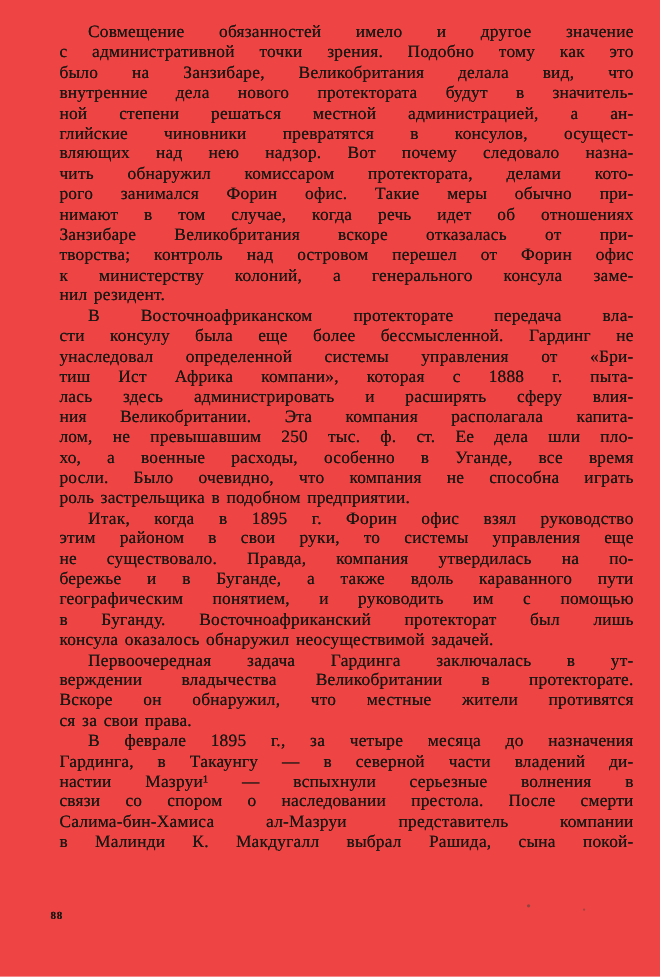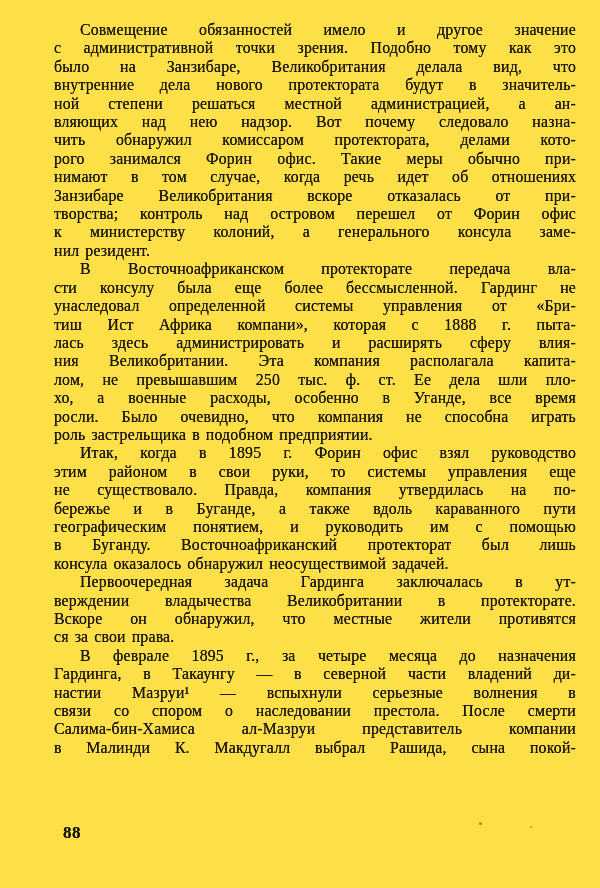--- a/index.html
+++ b/index.html
@@ -4,21 +4,21 @@
 <style>
   html, body {
     margin: 0;
     padding: 0;
     background: #fbfaf7;
   }
   .page {
     position: relative;
     width: 600px;
     height: 888px;
-    background: #fde047;
+    background: #ef4444;
     color: #1b1814;
     font-family: "Liberation Serif", "DejaVu Serif", serif;
     font-size: 15.8px;
     line-height: 18.42px;
     overflow: hidden;
     text-shadow: 0 0 0.35px currentColor; 
   }
   .text-block {
     position: absolute;
     left: 54px;
@@ -31,24 +31,24 @@
     text-align-last: justify;
     letter-spacing: 0.2px;
     word-spacing: 1.8px;
     height: 18.42px;
     white-space: normal;
   }
   .ln.ind { text-indent: 26px; }
   .ln.end { text-align-last: left; }
   .pagenum {
     position: absolute;
-    left: 63px;
+    left: 46px;
     top: 824px;
     font-weight: bold;
-    font-size: 17px;
+    font-size: 10px;
     letter-spacing: 0.5px;
   }
   
   .speck {
     position: absolute;
     background: #4a443c;
     border-radius: 50%;
   }
   .speck.s1 { left: 479px; top: 822px; width: 3px; height: 3px; opacity: .55; }
   .speck.s2 { left: 530px; top: 826px; width: 2px; height: 2px; opacity: .45; }
@@ -58,20 +58,21 @@
 
 <div class="page">
   <div class="text-block">
 
     <div class="para">
       <div class="ln ind">Совмещение обязанностей имело и другое значение</div>
       <div class="ln">с административной точки зрения. Подобно тому как это</div>
       <div class="ln">было на Занзибаре, Великобритания делала вид, что</div>
       <div class="ln">внутренние дела нового протектората будут в значитель-</div>
       <div class="ln">ной степени решаться местной администрацией, а ан-</div>
+      <div class="ln">глийские чиновники превратятся в консулов, осущест-</div>
       <div class="ln">вляющих над нею надзор. Вот почему следовало назна-</div>
       <div class="ln">чить обнаружил комиссаром протектората, делами кото-</div>
       <div class="ln">рого занимался Форин офис. Такие меры обычно при-</div>
       <div class="ln">нимают в том случае, когда речь идет об отношениях</div>
       <div class="ln">Занзибаре Великобритания вскоре отказалась от при-</div>
       <div class="ln">творства; контроль над островом перешел от Форин офис</div>
       <div class="ln">к министерству колоний, а генерального консула заме-</div>
       <div class="ln end">нил резидент.</div>
     </div>
 

